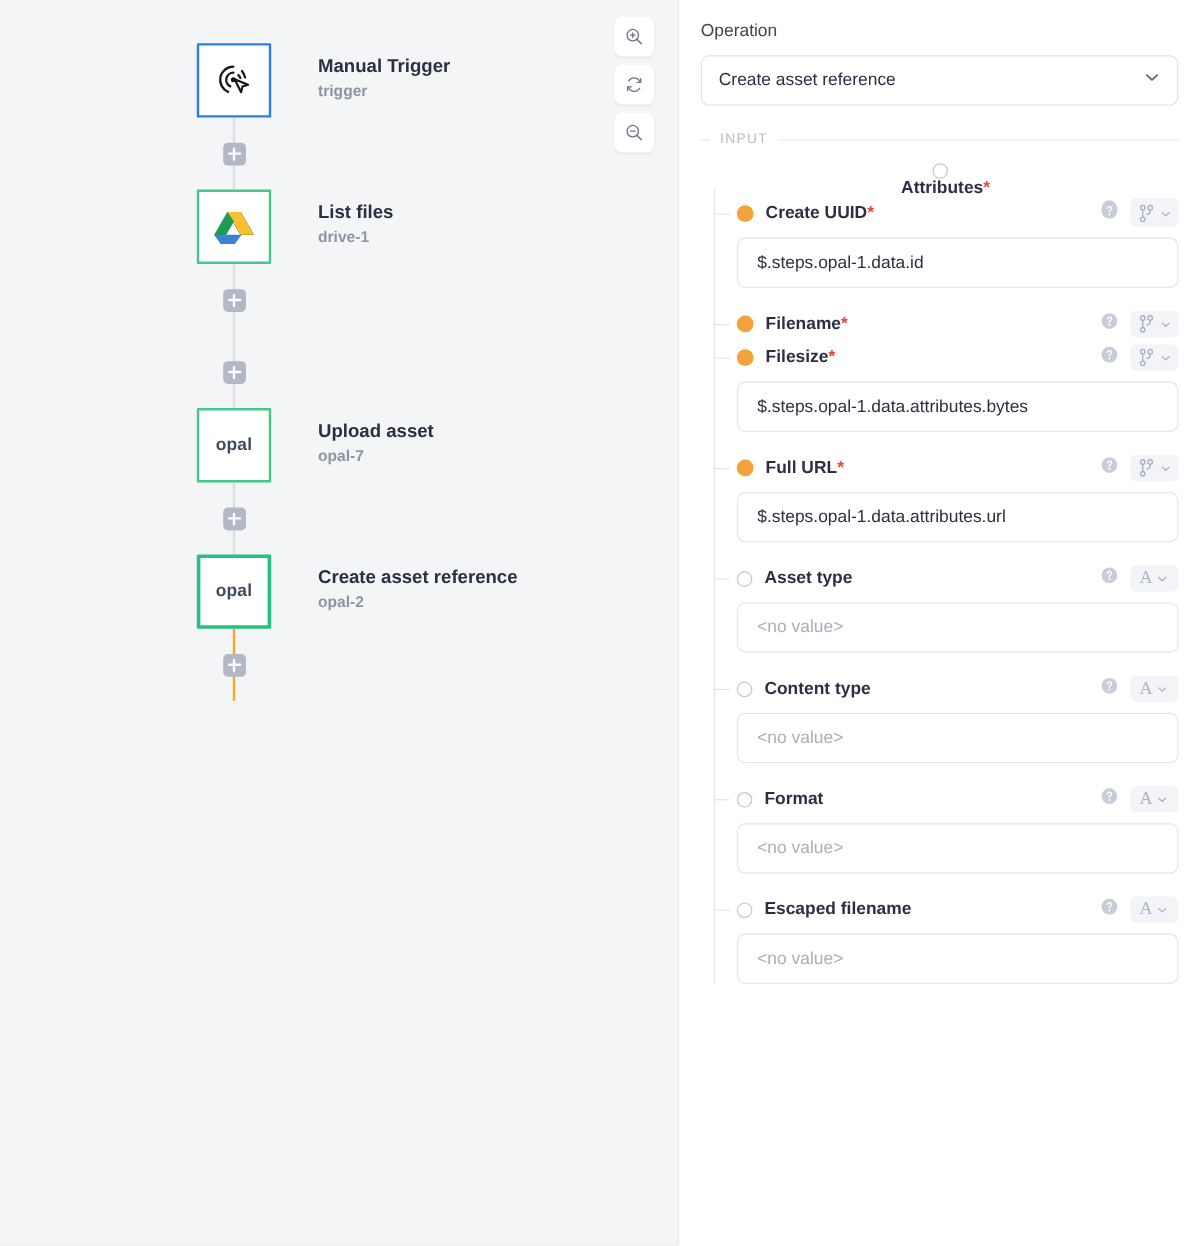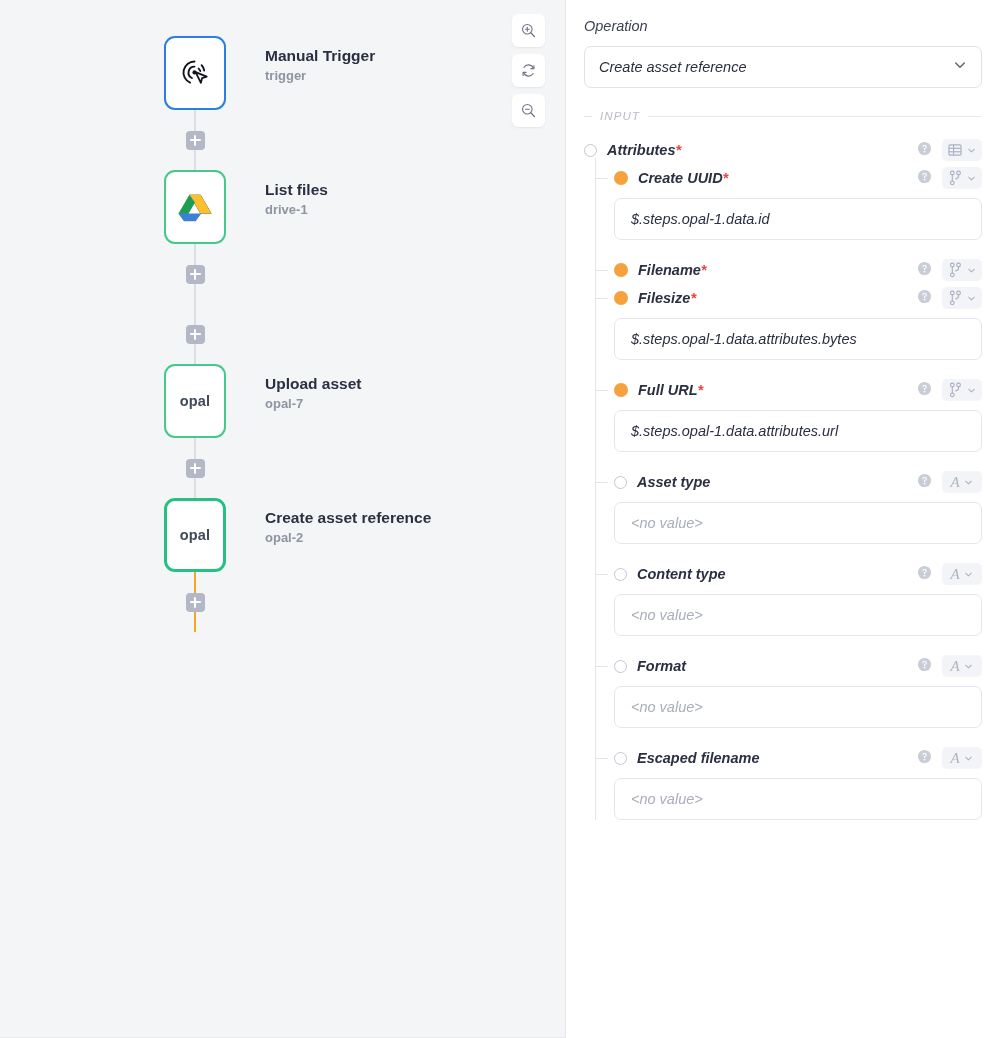--- a/index.html
+++ b/index.html
@@ -31,21 +31,21 @@
     box-shadow: 0 1px 2px rgba(16,24,40,.07);
     display: flex; align-items: center; justify-content: center;
     cursor: pointer; padding: 0;
   }
   .zoom-btn svg { display: block; }
 
   
   .flow { position: absolute; left: 164px; top: 36px; }
   .step { position: relative; display: flex; align-items: flex-start; }
   .node {
-    width: 62px; height: 74px; border-radius: 11px;
+    width: 62px; height: 62px; border-radius: 1px;
     background: #ffffff; border: 2px solid #d6d9de;
     display: flex; align-items: center; justify-content: center;
     flex: 0 0 62px; cursor: pointer; position: relative; z-index: 2;
   }
   .node.trigger { border-color: #2a7fe0; }
   .node.green   { border-color: #45c98a; }
   .node.selected{ border: 3px solid #27c083; }
   .node .opal-logo {
     font-size: 14.5px; font-weight: 700; color: #3f4a5a;
     letter-spacing: .2px;
@@ -80,21 +80,20 @@
   .plus-btn .bar-h { position: absolute; width: 11px; height: 2.6px; background: #fff; border-radius: 1px; }
   .plus-btn .bar-v { position: absolute; width: 2.6px; height: 11px; background: #fff; border-radius: 1px; }
 
   
   #panel {
     position: relative;
     width: 439px; height: 1038px; background: #ffffff;
     border-left: 1px solid #e6e8ec;
     padding: 0 0 0 0;
     overflow: hidden;
-    font-style: italic;
   }
   .panel-inner { padding: 16px 18px 0 18px; }
 
   .op-label {
     font-size: 14.5px; color: #3d4254; line-height: 20px;
     margin-bottom: 10px;
   }
   .op-select {
     position: relative; height: 42px;
     border: 1px solid #dfe2e8; border-radius: 7px;
@@ -118,21 +117,21 @@
   .tree { position: relative; padding-top: 8px; }
   .tree-spine {
     position: absolute; left: 11px; top: 30px; bottom: 0;
     width: 1px; background: #e3e5ea;
   }
 
   .row {
     position: relative; display: flex; align-items: center;
     height: 28px;
   }
-  .row.root { padding-left: 0; }
+  .row.root { padding-left: 0; flex-direction: column; }
   .row.child { padding-left: 30px; }
   .row.child .twig {
     position: absolute; left: 11px; top: 14px; width: 13px; height: 1px;
     background: #e3e5ea;
   }
 
   .bullet-hollow {
     width: 13px; height: 13px; border-radius: 50%;
     border: 1.6px solid #c3c7d2; background: transparent;
     flex: 0 0 13px;

